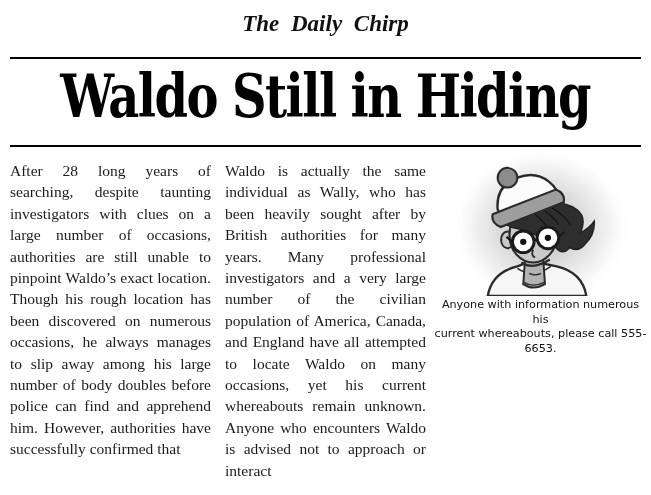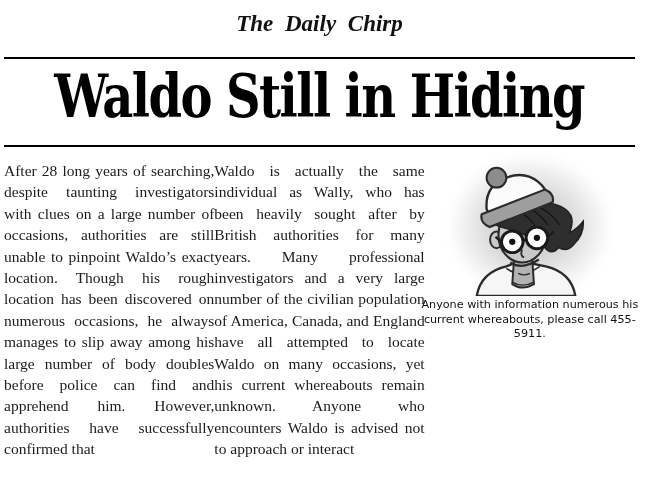--- a/index.html
+++ b/index.html
@@ -9,21 +9,21 @@
     height: 495px;
     background: #ffffff;
     overflow: hidden;
     font-family: "Liberation Serif", serif;
     color: #1b1b1b;
   }
   .page {
     position: relative;
     width: 631px;
     height: 495px;
-    padding: 0 4px;
+    padding: 0 10px;
   }
   .masthead {
     padding-top: 11px;
     text-align: center;
     font-family: "Liberation Serif", serif;
     font-style: italic;
     font-weight: bold;
     font-size: 23px;
     line-height: 26px;
     word-spacing: 6px;
@@ -50,20 +50,21 @@
     transform-origin: center;
     font-family: "DejaVu Serif", serif;
     font-weight: bold;
     font-size: 60px;
     letter-spacing: -2px;
     color: #000;
   }
   .columns {
     margin-top: 13px;
     display: flex;
+    gap: 14px;
   }
   .col {
     flex: 1 1 0;
     margin: 0;
     font-size: 15.5px;
     line-height: 21.4px;
     text-align: justify;
     color: #1b1b1b;
   }
   .col3 { display: block; }
@@ -163,19 +164,19 @@
             <circle cx="81" cy="81" r="3.2" fill="#111111"></circle>
 
             <path d="M66,93 Q63.5,99 68,101" fill="none" stroke="#2a2a2a" stroke-width="1.8"></path>
 
             <path d="M54,106 Q66,114 83,103" fill="none" stroke="#2a2a2a" stroke-width="2.2"></path>
             <path d="M62,117 Q68,120 74,117" fill="none" stroke="#2a2a2a" stroke-width="1.3"></path>
           </svg>
         </div>
         <figcaption class="caption">
           <span>Anyone with information numerous his</span>
-          <span>current whereabouts, please call 455-5911.</span>
+          <span>current whereabouts, please call 555-6653.</span>
         </figcaption>
       </figure>
     </div>
 
   </div>
 </div>
 
 </body></html>

